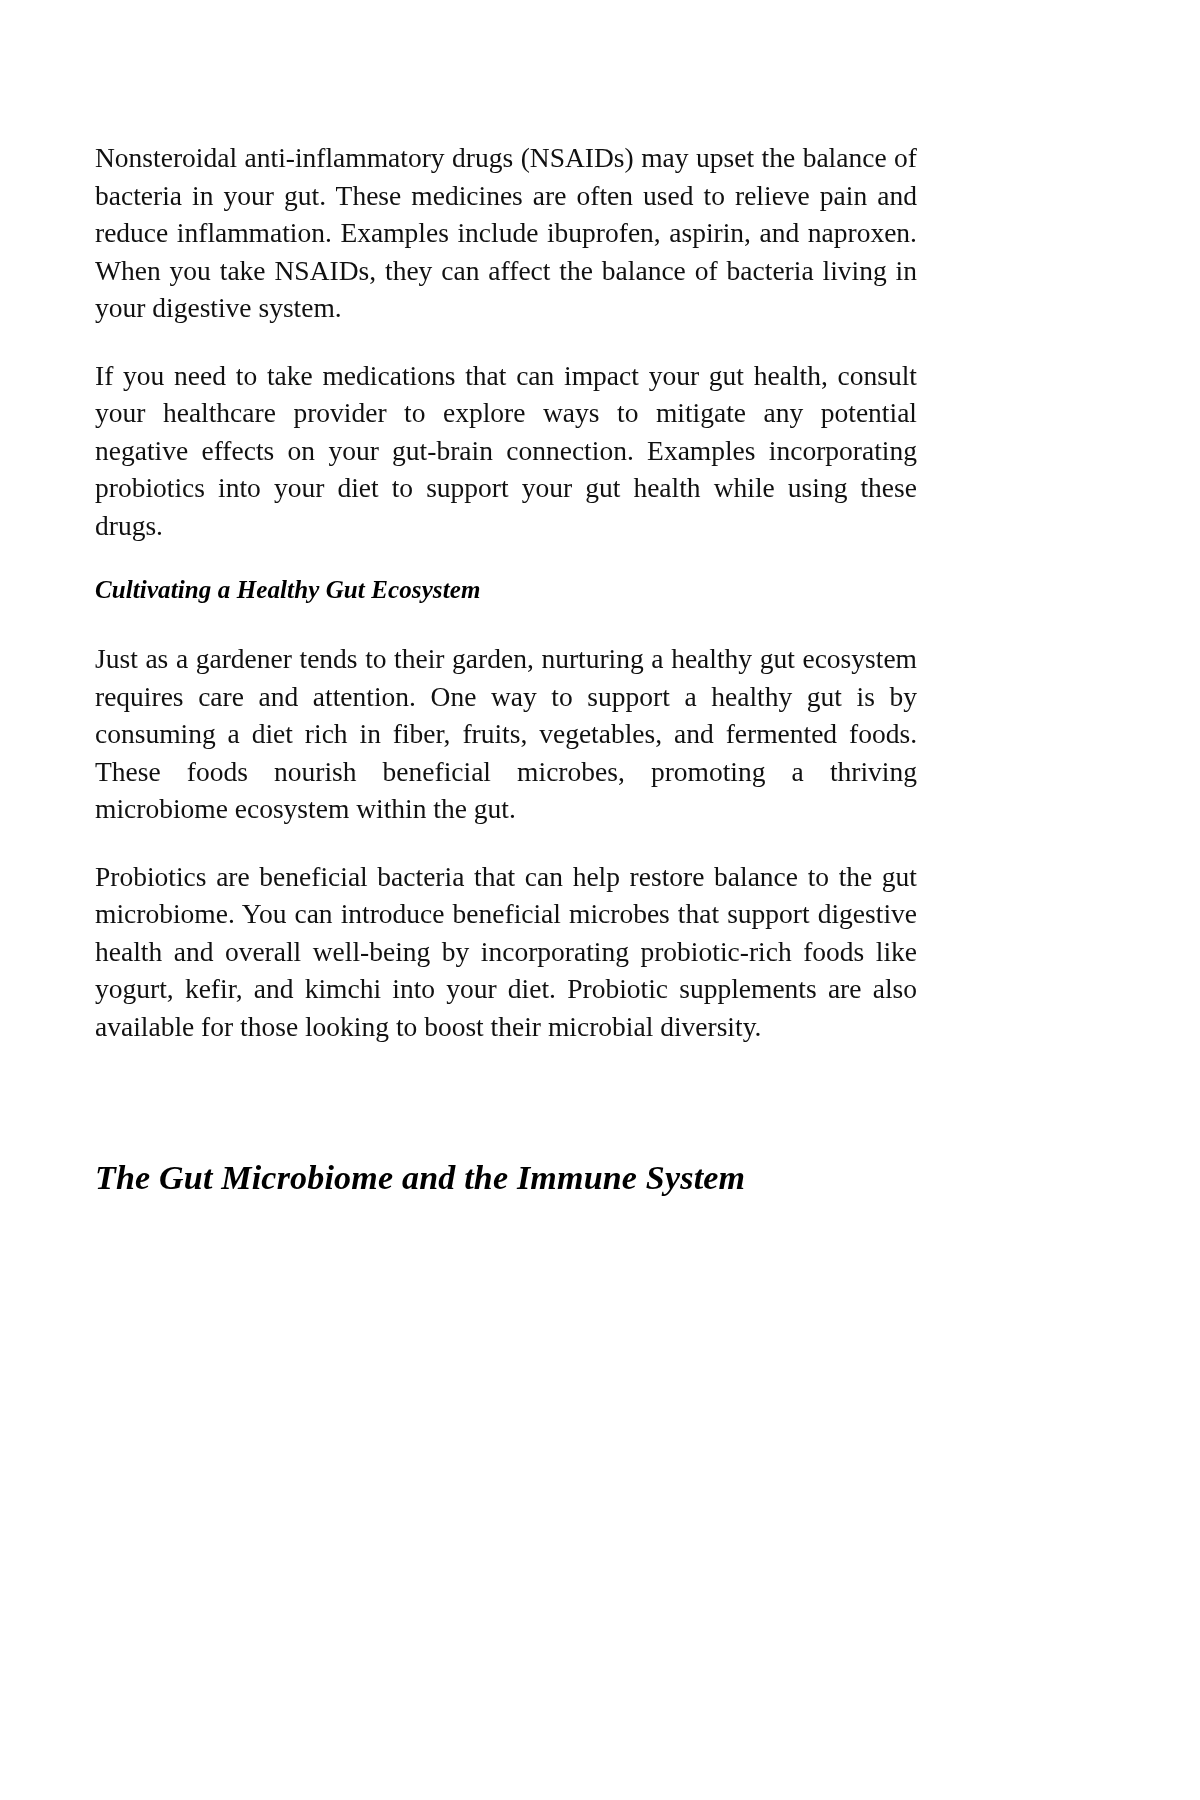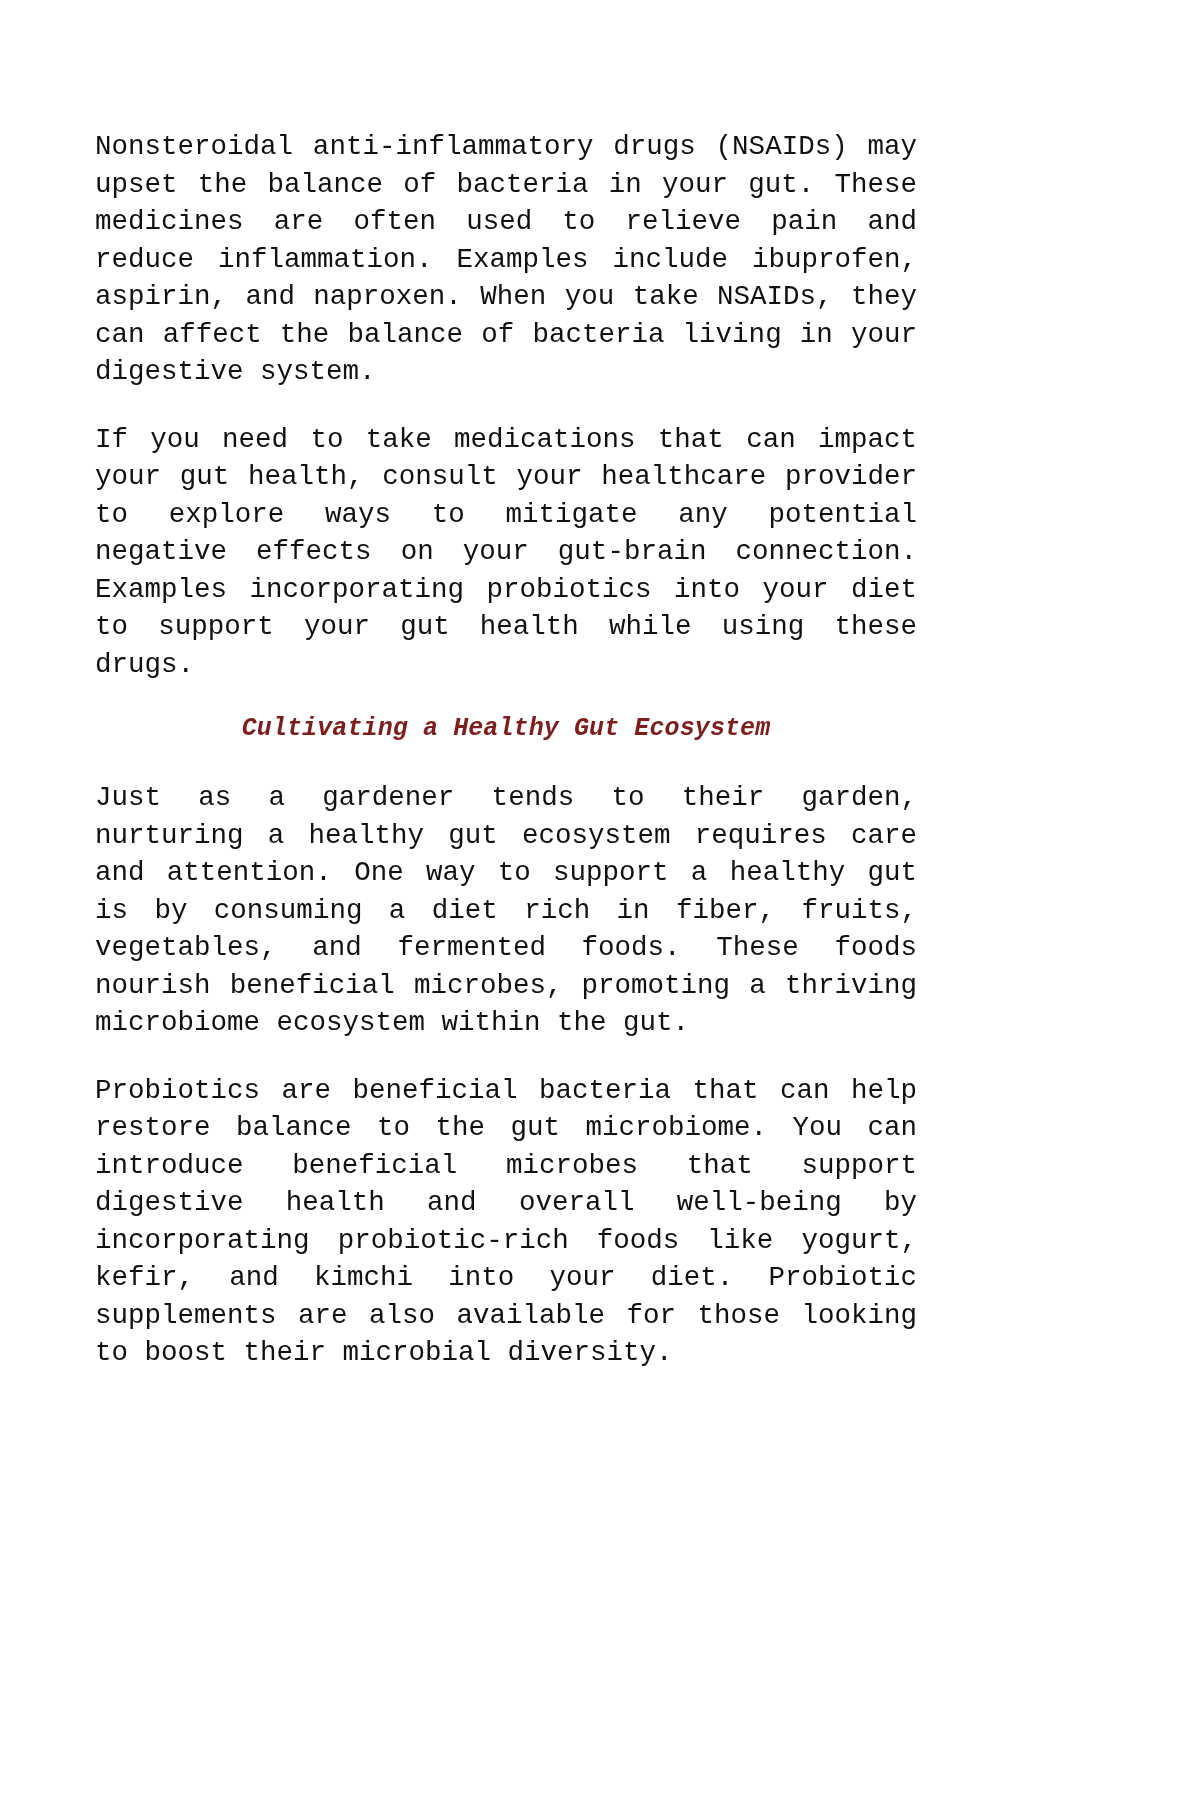--- a/index.html
+++ b/index.html
@@ -5,24 +5,24 @@
   html, body {
     margin: 0;
     padding: 0;
     background: #ffffff;
   }
   .page {
     position: relative;
     width: 1200px;
     height: 1368px;
     background: #ffffff;
-    margin: 0 auto;
+    margin: 11px auto;
     overflow: hidden;
     box-sizing: border-box;
-    font-family: Liberation Mono, monospace;
+    font-family: Liberation Serif, serif;
     color: #000000;
   }
   .content {
     position: absolute;
     left: 95px;
     top: 128px;
     width: 822px;
   }
   p.body-par {
     margin: 0 0 30px 0;
@@ -35,22 +35,22 @@
   }
   p.body-par:last-child {
     margin-bottom: 0;
   }
   h3.sub-heading {
     margin: 28px 0 34px 0;
     font-size: 25px;
     line-height: 32px;
     font-weight: bold;
     font-style: italic;
-    text-align: center;
-    color: #7f1d1d;
+    text-align: left;
+    color: #000000;
     letter-spacing: 0.1px;
   }
   h2.section-heading {
     margin: 60px 0 40px 0;
     font-size: 34px;
     line-height: 42px;
     font-weight: bold;
     font-style: italic;
     text-align: left;
     color: #000000;
@@ -94,20 +94,21 @@
 
     <h3 class="sub-heading">Cultivating a Healthy Gut Ecosystem</h3>
 
     <p class="body-par">Just as a gardener tends to their garden, nurturing a healthy gut ecosystem requires care and attention. One way to support a healthy gut is by consuming a diet rich in fiber, fruits, vegetables, and fermented foods. These foods nourish beneficial microbes, promoting a thriving microbiome ecosystem within the gut.</p>
 
 
     <p class="body-par">Probiotics are beneficial bacteria that can help restore balance to the gut microbiome. You can introduce beneficial microbes that support digestive health and overall well-being by incorporating probiotic-rich foods like yogurt, kefir, and kimchi into your diet. Probiotic supplements are also available for those looking to boost their microbial diversity.</p>
 
     <div class="spacer-before-section"></div>
 
+    <h2 class="section-heading">The Gut Microbiome and the Immune System</h2>
 
 
   </div>
 
   <div class="footer-rule"></div>
 
   <div class="footer">
     <span class="page-number">10</span>
   </div>
 

